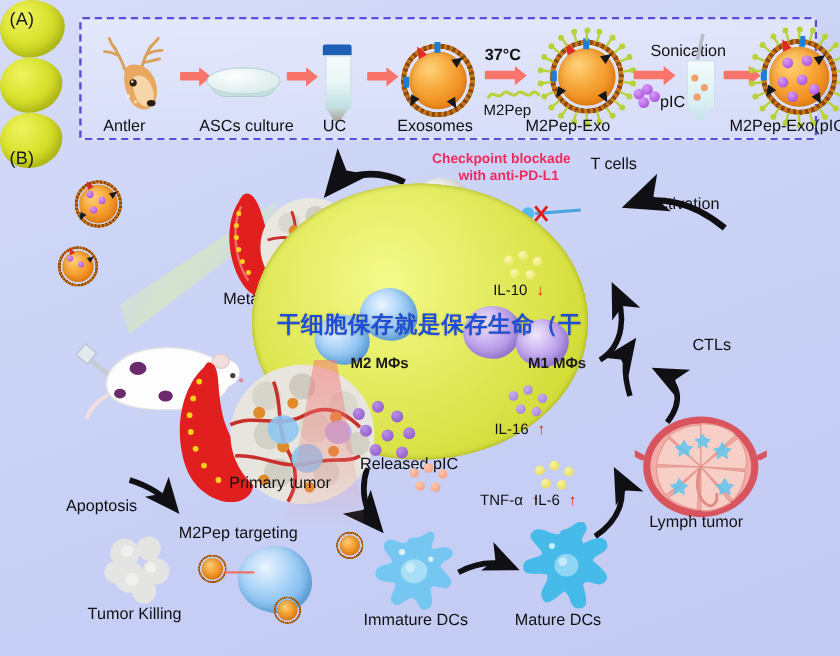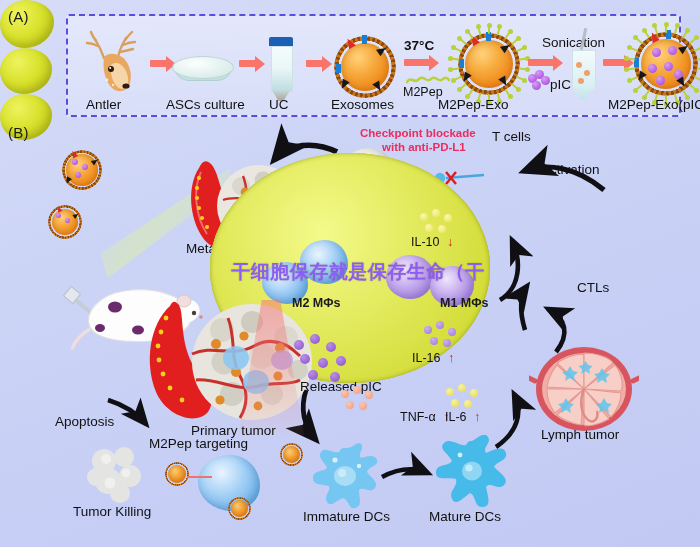--- a/index.html
+++ b/index.html
@@ -119,21 +119,21 @@
 
   
   .tumorblob{position:absolute;}
 
   
   .lymph{position:absolute;left:529px;top:345px;width:110px;height:92px;}
 
   
   .watermark{
     position:absolute;left:188px;top:258px;width:340px;
-    font-size:19px;font-weight:bold;color:#8b5cf6;
+    font-size:19px;font-weight:bold;color:#1d4ed8;
     text-align:center;line-height:1.45;letter-spacing:.5px;
     text-shadow:0 0 2px rgba(120,90,0,.35);
     font-family:"DejaVu Sans",sans-serif;
   }
 
   
   .t13{font-size:13.5px;}
   .t12{font-size:12.5px;}
   .t11{font-size:11.5px;}
   .uparr{color:#e01c17;font-weight:bold;}
@@ -565,21 +565,21 @@
         <ellipse cx="96" cy="58" rx="13" ry="12" fill="#8cc6f2" opacity=".88"></ellipse>
         <ellipse cx="116" cy="82" rx="13" ry="12" fill="#8cc6f2" opacity=".88"></ellipse>
         <ellipse cx="142" cy="60" rx="11" ry="10" fill="#b9a3e8" opacity=".85"></ellipse>
       </g>
     </svg>
   </div>
 
   <div style="position:absolute;left:238px;top:300px;width:66px;height:135px;
       background:linear-gradient(180deg,rgba(244,120,120,.55),rgba(246,160,160,.05));
       clip-path:polygon(36% 0,64% 0,100% 100%,0 100%);"></div>
-  <div class="lab t13" style="left:191px;top:424px;">Primary tumor</div>
+  <div class="lab t13" style="left:191px;top:396px;">Primary tumor</div>
 
   <div style="position:absolute;left:294px;top:340px;">
     <div class="cyt vio" style="left:0;top:0;width:10px;height:10px;"></div>
     <div class="cyt vio" style="left:16px;top:-6px;width:10px;height:10px;"></div>
     <div class="cyt vio" style="left:32px;top:2px;width:10px;height:10px;"></div>
     <div class="cyt vio" style="left:6px;top:14px;width:10px;height:10px;"></div>
     <div class="cyt vio" style="left:24px;top:18px;width:10px;height:10px;"></div>
     <div class="cyt vio" style="left:42px;top:16px;width:10px;height:10px;"></div>
     <div class="cyt vio" style="left:14px;top:30px;width:10px;height:10px;"></div>
     <div class="cyt vio" style="left:36px;top:32px;width:10px;height:10px;"></div>

